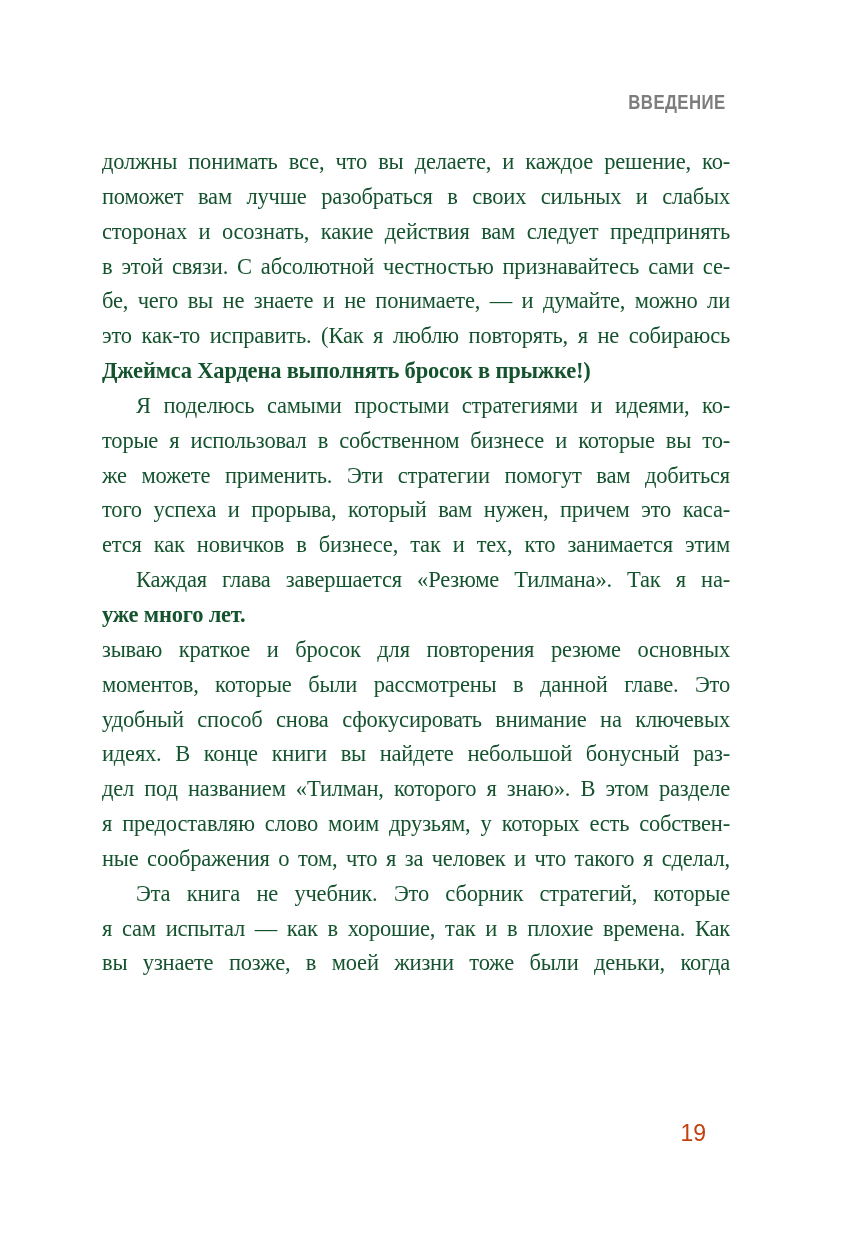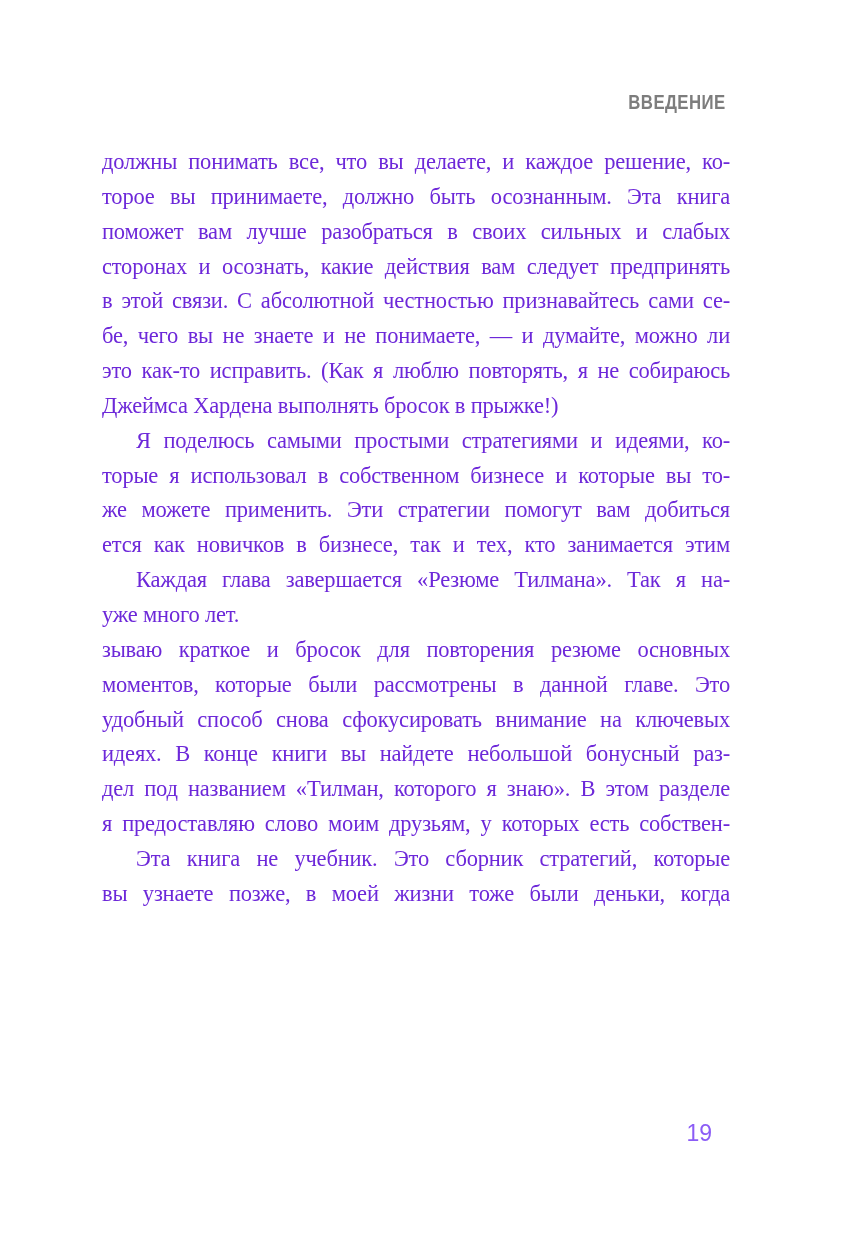--- a/index.html
+++ b/index.html
@@ -30,69 +30,72 @@
   }
   .text-block {
     position: absolute;
     top: 145px;
     left: 102px;
     width: 628px;
     font-family: "Liberation Serif", serif;
     font-size: 22.5px;
     letter-spacing: -0.2px;
     line-height: 34.85px;
-    color: #6d28d9;
+    color: #14532d;
   }
   .line {
     height: 34.85px;
     overflow: hidden;
     text-align: justify;
     text-align-last: justify;
   }
   .line.para-end {
     text-align-last: left;
+    font-weight: bold;
   }
   .line.indent {
     text-indent: 34px;
   }
   .page-number {
     position: absolute;
     top: 1120px;
-    right: 144px;
+    right: 150px;
     font-family: "Liberation Sans", sans-serif;
     font-size: 23px;
     line-height: 26px;
-    color: #8b5cf6;
+    color: #c2410c;
   }
 </style>
 </head>
 <body>
 
 <div class="page">
   <div class="running-header">ВВЕДЕНИЕ</div>
 
   <div class="text-block">
       <div class="line">должны понимать все, что вы делаете, и каждое решение, ко-</div>
-      <div class="line">торое вы принимаете, должно быть осознанным. Эта книга</div>
       <div class="line">поможет вам лучше разобраться в своих сильных и слабых</div>
       <div class="line">сторонах и осознать, какие действия вам следует предпринять</div>
       <div class="line">в этой связи. С абсолютной честностью признавайтесь сами се-</div>
       <div class="line">бе, чего вы не знаете и не понимаете, — и думайте, можно ли</div>
       <div class="line">это как-то исправить. (Как я люблю повторять, я не собираюсь</div>
       <div class="line para-end">Джеймса Хардена выполнять бросок в прыжке!)</div>
       <div class="line indent">Я поделюсь самыми простыми стратегиями и идеями, ко-</div>
       <div class="line">торые я использовал в собственном бизнесе и которые вы то-</div>
       <div class="line">же можете применить. Эти стратегии помогут вам добиться</div>
+      <div class="line">того успеха и прорыва, который вам нужен, причем это каса-</div>
       <div class="line">ется как новичков в бизнесе, так и тех, кто занимается этим</div>
       <div class="line indent">Каждая глава завершается «Резюме Тилмана». Так я на-</div>
       <div class="line para-end">уже много лет.</div>
       <div class="line">зываю краткое и бросок для повторения резюме основных</div>
       <div class="line">моментов, которые были рассмотрены в данной главе. Это</div>
       <div class="line">удобный способ снова сфокусировать внимание на ключевых</div>
       <div class="line">идеях. В конце книги вы найдете небольшой бонусный раз-</div>
       <div class="line">дел под названием «Тилман, которого я знаю». В этом разделе</div>
       <div class="line">я предоставляю слово моим друзьям, у которых есть собствен-</div>
+      <div class="line">ные соображения о том, что я за человек и что такого я сделал,</div>
       <div class="line indent">Эта книга не учебник. Это сборник стратегий, которые</div>
+      <div class="line">я сам испытал — как в хорошие, так и в плохие времена. Как</div>
       <div class="line">вы узнаете позже, в моей жизни тоже были деньки, когда</div>
     </div>
 
   <div class="page-number">19</div>
 </div>
 
 </body></html>

